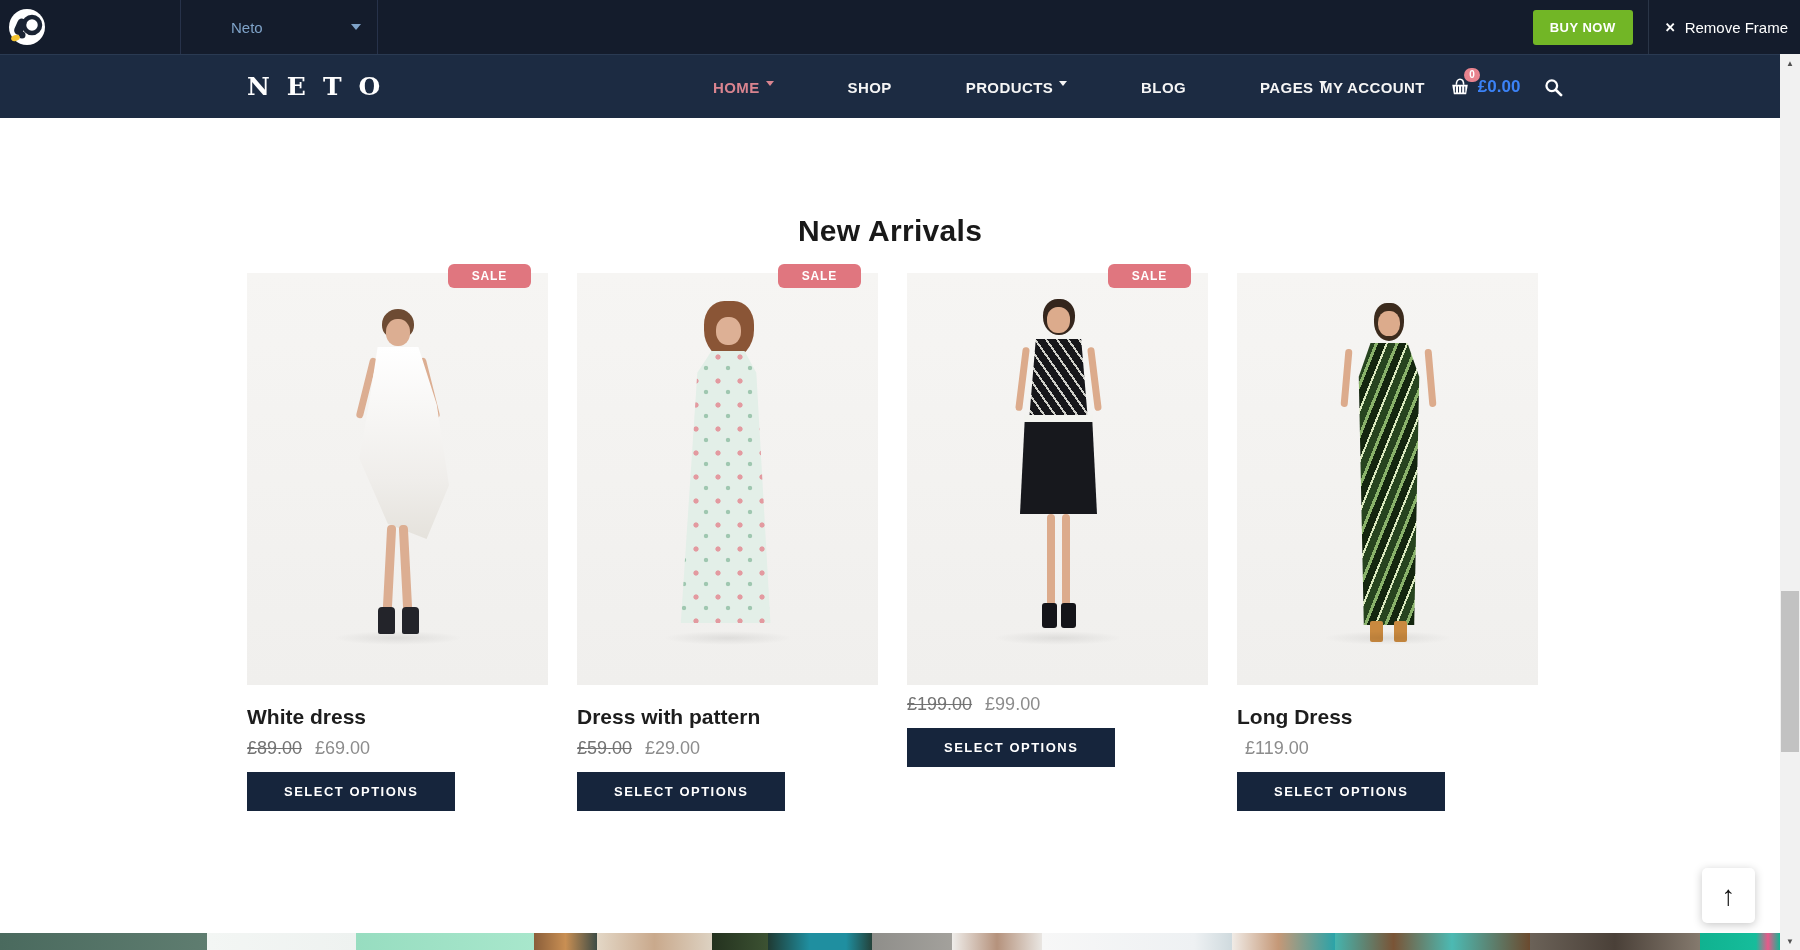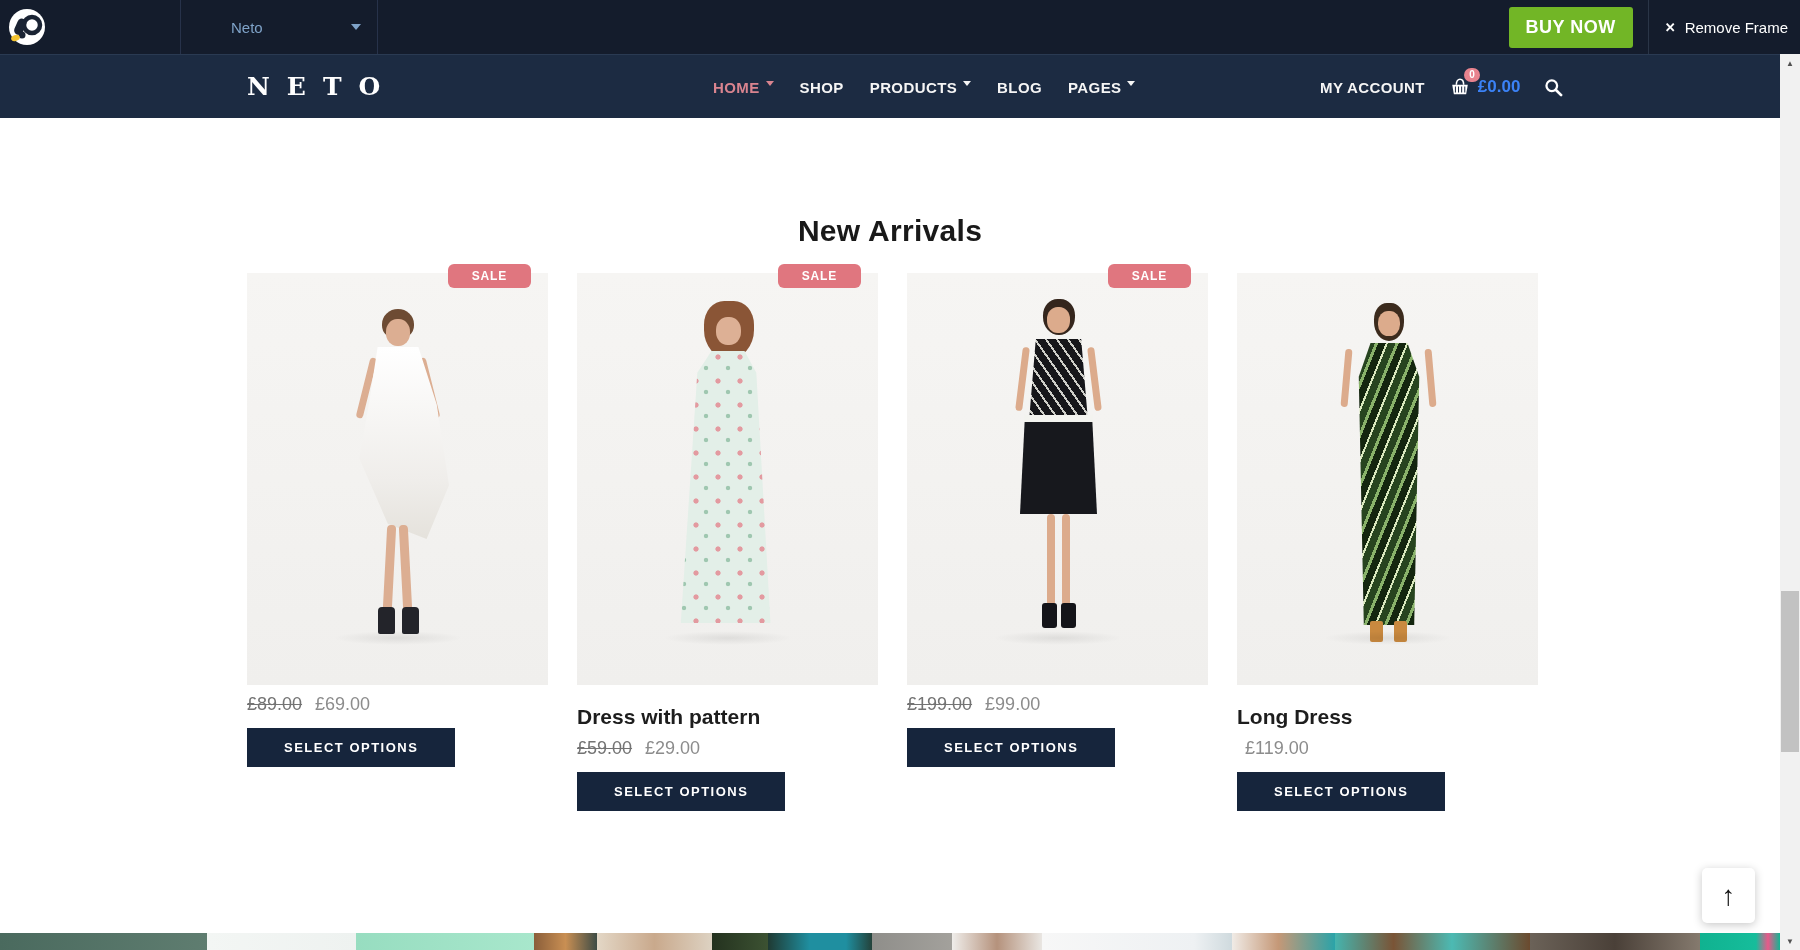--- a/index.html
+++ b/index.html
@@ -10,36 +10,36 @@
   .topbar{position:absolute;top:0;left:0;width:1800px;height:54px;background:#141c2c;
           display:flex;align-items:center;z-index:20;}
   .tm-logo{position:absolute;left:8px;top:8px;width:38px;height:38px;cursor:pointer;}
   .theme-select{position:absolute;left:180px;top:0;height:54px;width:198px;
                 border-left:1px solid #27324a;border-right:1px solid #27324a;
                 display:flex;align-items:center;padding:0 16px 0 50px;box-sizing:border-box;
                 color:#7fa3c9;font-size:15px;cursor:pointer;}
   .theme-select .caret{margin-left:auto;width:0;height:0;border-left:5px solid transparent;
                 border-right:5px solid transparent;border-top:6px solid #7fa3c9;}
   .topbar-right{position:absolute;right:0;top:0;height:54px;display:flex;align-items:center;}
-  .buy-now{background:#72b626;color:#fff;font-weight:bold;font-size:18px;letter-spacing:.5px;
+  .buy-now{background:#72b626;color:#fff;font-weight:bold;font-size:13px;letter-spacing:.5px;
            border:none;border-radius:3px;padding:10px 17px;cursor:pointer;}
   .tb-divider{width:1px;height:54px;background:#2a3547;margin-left:15px;}
   .remove-frame{display:flex;align-items:center;gap:9px;color:#fff;font-size:15px;
                 padding:0 12px 0 16px;cursor:pointer;}
   .remove-frame .x{font-size:13px;font-weight:bold;}
 
   
   .page{position:absolute;top:54px;left:0;width:1800px;height:896px;background:#fff;}
 
   
   .navbar{position:relative;width:1780px;height:64px;background:#1c2b42;border-top:1px solid #2a3a52;box-sizing:border-box;}
   .brand{position:absolute;left:247px;top:0;height:64px;line-height:64px;color:#fff;
          font-family:"DejaVu Serif","Liberation Serif",serif;font-weight:bold;
          font-size:25px;letter-spacing:17px;cursor:pointer;}
-  .menu{position:absolute;left:700px;top:0;height:64px;display:flex;}
+  .menu{position:absolute;left:700px;top:0;height:64px;display:flex;gap:48px;}
   .menu-item{color:#f5f5f5;font-size:15px;font-weight:600;letter-spacing:.4px;
              padding:0 13px;display:flex;align-items:center;cursor:pointer;white-space:nowrap;}
   .menu-item.active{color:#d9848f;}
   .mi-caret{width:0;height:0;border-left:4px solid transparent;border-right:4px solid transparent;
             border-top:5px solid currentColor;margin-left:6px;position:relative;top:-4px;}
   .nav-right{position:absolute;left:1320px;top:0;height:64px;display:flex;align-items:center;gap:24px;}
   .my-account{color:#f5f5f5;font-size:15px;font-weight:600;letter-spacing:.4px;cursor:pointer;white-space:nowrap;}
   .cart{display:flex;align-items:center;gap:7px;cursor:pointer;}
   .basket-wrap{position:relative;width:22px;height:22px;}
   .cart-badge{position:absolute;top:-8px;right:-9px;background:#e8838e;color:#fff;
@@ -218,20 +218,21 @@
             <div class="f1-head"></div>
           <div class="f1-armL"></div>
             <div class="f1-armR"></div>
           <div class="f1-dress"></div>
           <div class="f1-legL"></div>
             <div class="f1-legR"></div>
           <div class="f1-shoeL"></div>
             <div class="f1-shoeR"></div>
         </div>
       </div>
+      <div class="p-title">White dress</div>
       <div class="p-prices">
         <span class="old-price">£89.00</span>
         <span class="new-price">£69.00</span>
       </div>
       <button class="select-btn">SELECT OPTIONS</button>
     </div>
 
     <div class="card">
       <div class="shot" title="Dress with pattern">
         <div class="badge">SALE</div>

